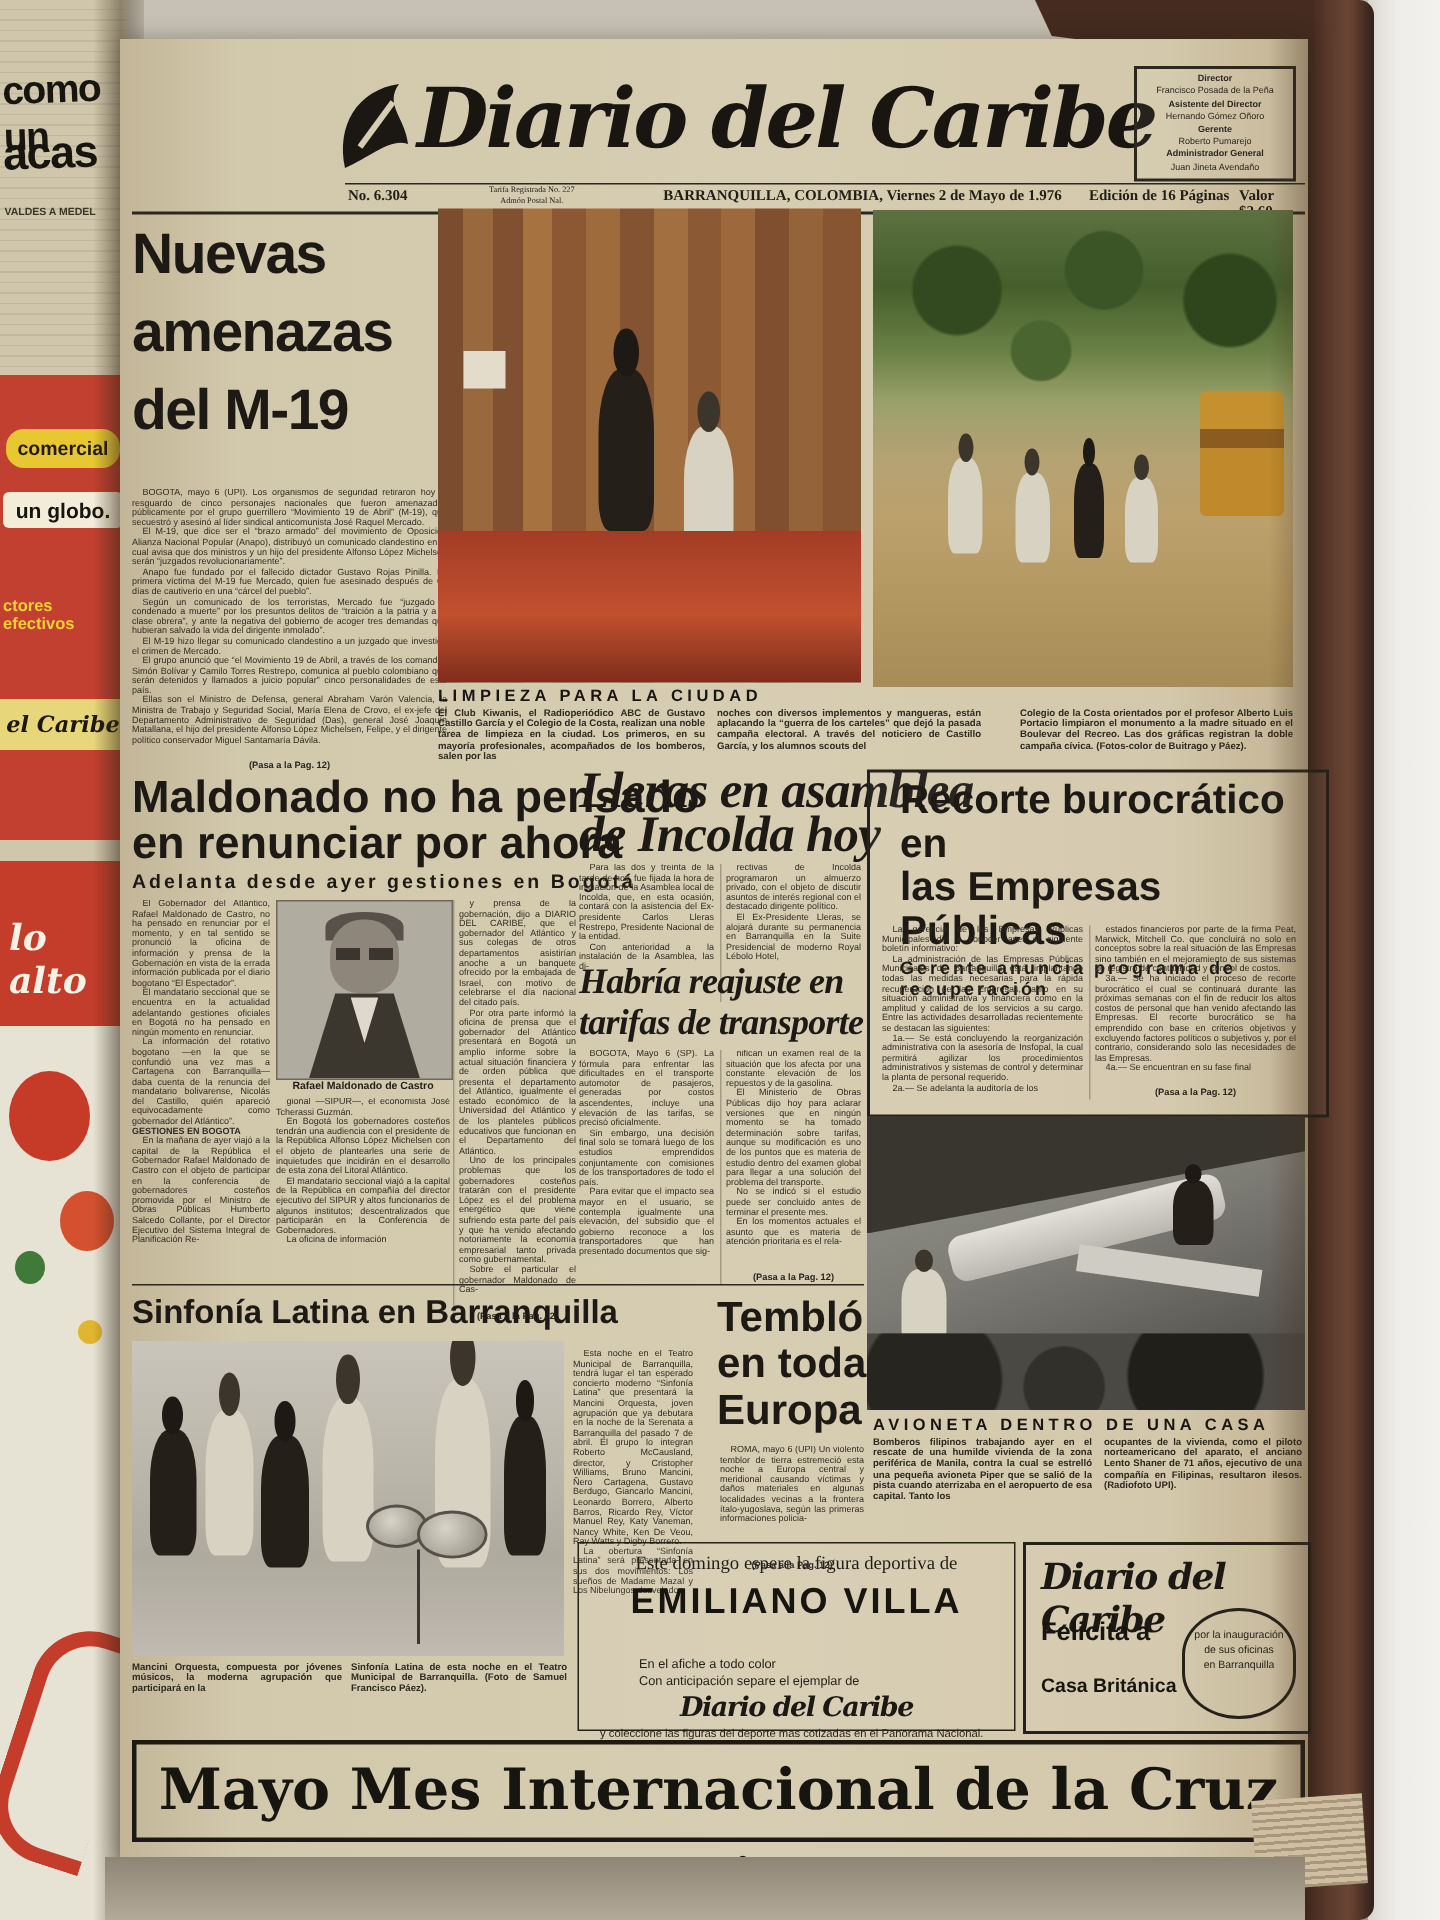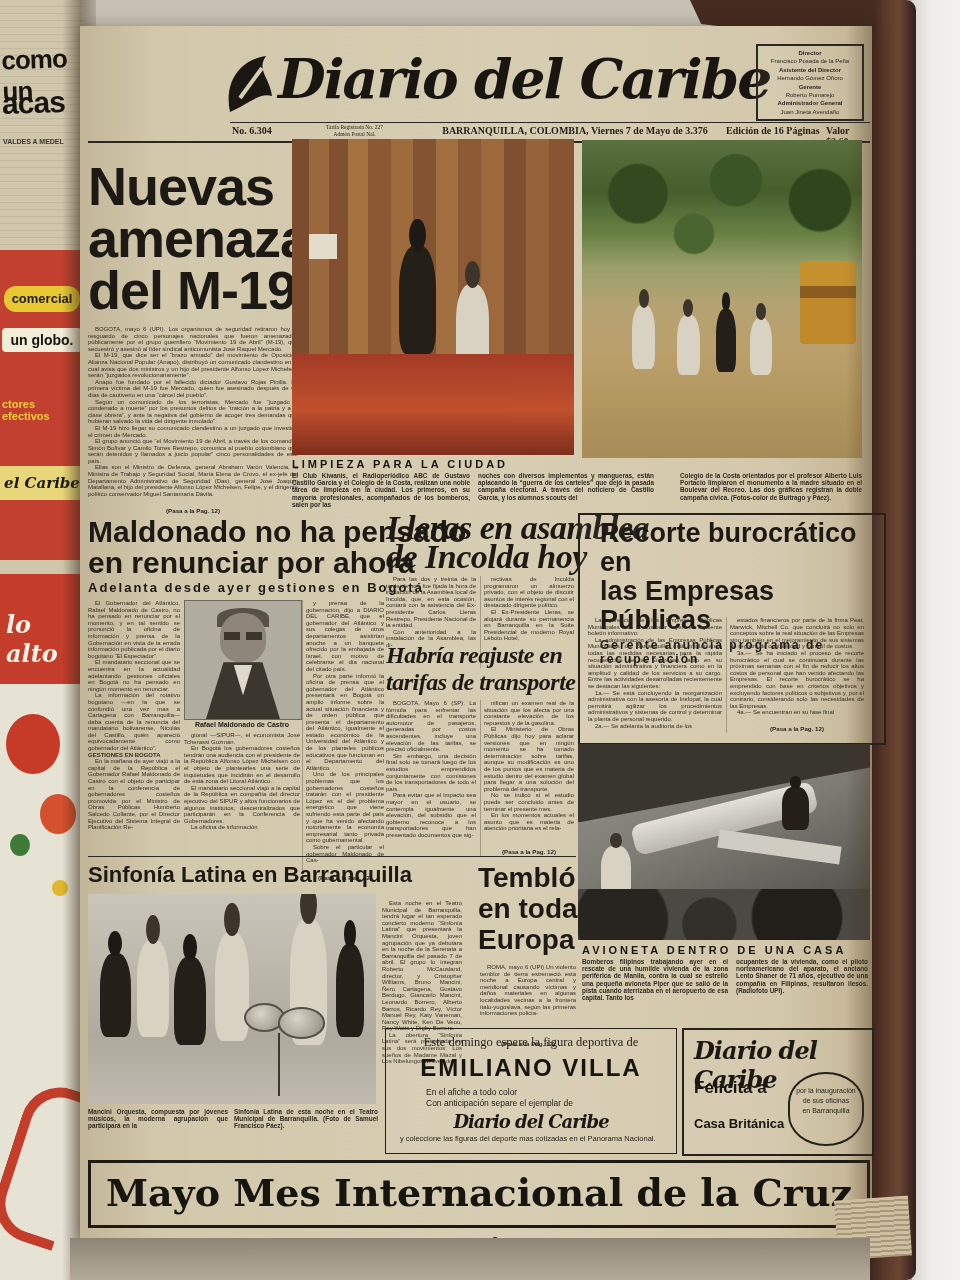--- a/index.html
+++ b/index.html
@@ -134,26 +134,26 @@
       <div>Roberto Pumarejo</div>
       <div>Administrador General</div>
       <div>Juan Jineta Avendaño</div>
     </div>
     <div class="abs rule" style="left:150px;top:96px;width:640px;height:1px;"></div>
     <div class="abs info" style="left:152px;top:99px;font-size:10px;">No. 6.304</div>
     <div class="abs info" style="left:246px;top:98px;font-size:5.5px;line-height:6.5px;text-align:center;font-weight:normal;">
       <div>Tarifa Registrada No. 227</div>
       <div>Admón Postal Nal.</div>
     </div>
-    <div class="abs info" style="left:330px;top:99px;width:330px;text-align:center;font-size:10px;">BARRANQUILLA, COLOMBIA, Viernes 7 de Mayo de 3.376</div>
+    <div class="abs info" style="left:330px;top:99px;width:330px;text-align:center;font-size:10px;">BARRANQUILLA, COLOMBIA, Viernes 2 de Mayo de 1.976</div>
     <div class="abs info" style="left:646px;top:99px;font-size:10px;">Edición de 16 Páginas</div>
     <div class="abs info" style="left:746px;top:99px;font-size:10px;">Valor $2.60</div>
     <div class="abs rule" style="left:8px;top:115px;width:782px;height:2px;"></div>
 
-    <div class="abs hl-sans" style="left:8px;top:118px;width:220px;font-size:54px;line-height:52px;margin-top:16px;">
+    <div class="abs hl-sans" style="left:8px;top:118px;width:220px;font-size:38px;line-height:52px;">
       <div>Nuevas</div>
       <div>amenazas</div>
       <div>del M-19</div>
     </div>
     <div class="abs col" style="left:8px;top:300px;width:210px;height:178px;">
       <p>BOGOTA, mayo 6 (UPI). Los organismos de seguridad retiraron hoy el resguardo de cinco personajes nacionales que fueron amenazados públicamente por el grupo guerrillero “Movimiento 19 de Abril” (M-19), que secuestró y asesinó al líder sindical anticomunista José Raquel Mercado.</p>
       <p>El M-19, que dice ser el “brazo armado” del movimiento de Oposición Alianza Nacional Popular (Anapo), distribuyó un comunicado clandestino en el cual avisa que dos ministros y un hijo del presidente Alfonso López Michelsen serán “juzgados revolucionariamente”.</p>
       <p>Anapo fue fundado por el fallecido dictador Gustavo Rojas Pinilla. La primera víctima del M-19 fue Mercado, quien fue asesinado después de 64 días de cautiverio en una “cárcel del pueblo”.</p>
       <p>Según un comunicado de los terroristas, Mercado fue “juzgado y condenado a muerte” por los presuntos delitos de “traición a la patria y a la clase obrera”, y ante la negativa del gobierno de acoger tres demandas que hubieran salvado la vida del dirigente inmolado”.</p>
       <p>El M-19 hizo llegar su comunicado clandestino a un juzgado que investiga el crimen de Mercado.</p>
@@ -310,21 +310,21 @@
       <div>Europa</div>
     </div>
     <div class="abs col" style="left:400px;top:938px;width:96px;height:78px;">
       <p>ROMA, mayo 6 (UPI) Un violento temblor de tierra estremeció esta noche a Europa central y meridional causando víctimas y daños materiales en algunas localidades vecinas a la frontera ítalo-yugoslava, según las primeras informaciones policia-</p>
     </div>
     <div class="abs pasa" style="left:400px;top:1014px;width:96px;">(Pasa a la Pag. 12)</div>
 
     <div class="abs adbox adbox-thin" style="left:305px;top:1002px;width:290px;height:124px;text-align:center;">
       <div style="margin-top:6px;font-family:'Liberation Serif',serif;font-size:12.5px;color:#211e18;">Este domingo espere la figura deportiva de</div>
       <div style="margin-top:4px;font-weight:bold;font-size:24px;letter-spacing:2px;color:#17150f;">EMILIANO VILLA</div>
-      <div style="margin-top:5px;font-size:8.5px;text-align:left;padding-left:40px;color:#262219;">En el afiche a todo color</div>
+      <div style="margin-top:22px;font-size:8.5px;text-align:left;padding-left:40px;color:#262219;">En el afiche a todo color</div>
       <div style="margin-top:1px;font-size:8.5px;text-align:left;padding-left:40px;color:#262219;">Con anticipación separe el ejemplar de</div>
       <div class="script" style="font-size:18px;margin-top:3px;">Diario del Caribe</div>
       <div style="margin-top:2px;font-size:7.5px;text-align:left;padding:0 14px;color:#262219;">y coleccione las figuras del deporte mas cotizadas en el Panorama Nacional.</div>
     </div>
 
     <div class="abs adbox" style="left:602px;top:1002px;width:188px;height:124px;">
       <div class="script" style="font-size:24px;padding:6px 0 0 10px;">Diario del Caribe</div>
       <div style="position:absolute;left:10px;top:48px;font-weight:bold;font-size:17px;color:#17150f;">Felicita a</div>
       <div style="position:absolute;left:10px;top:86px;font-weight:bold;font-size:13px;color:#17150f;">Casa Británica</div>
       <div class="oval" style="position:absolute;right:8px;top:42px;width:72px;height:58px;">

